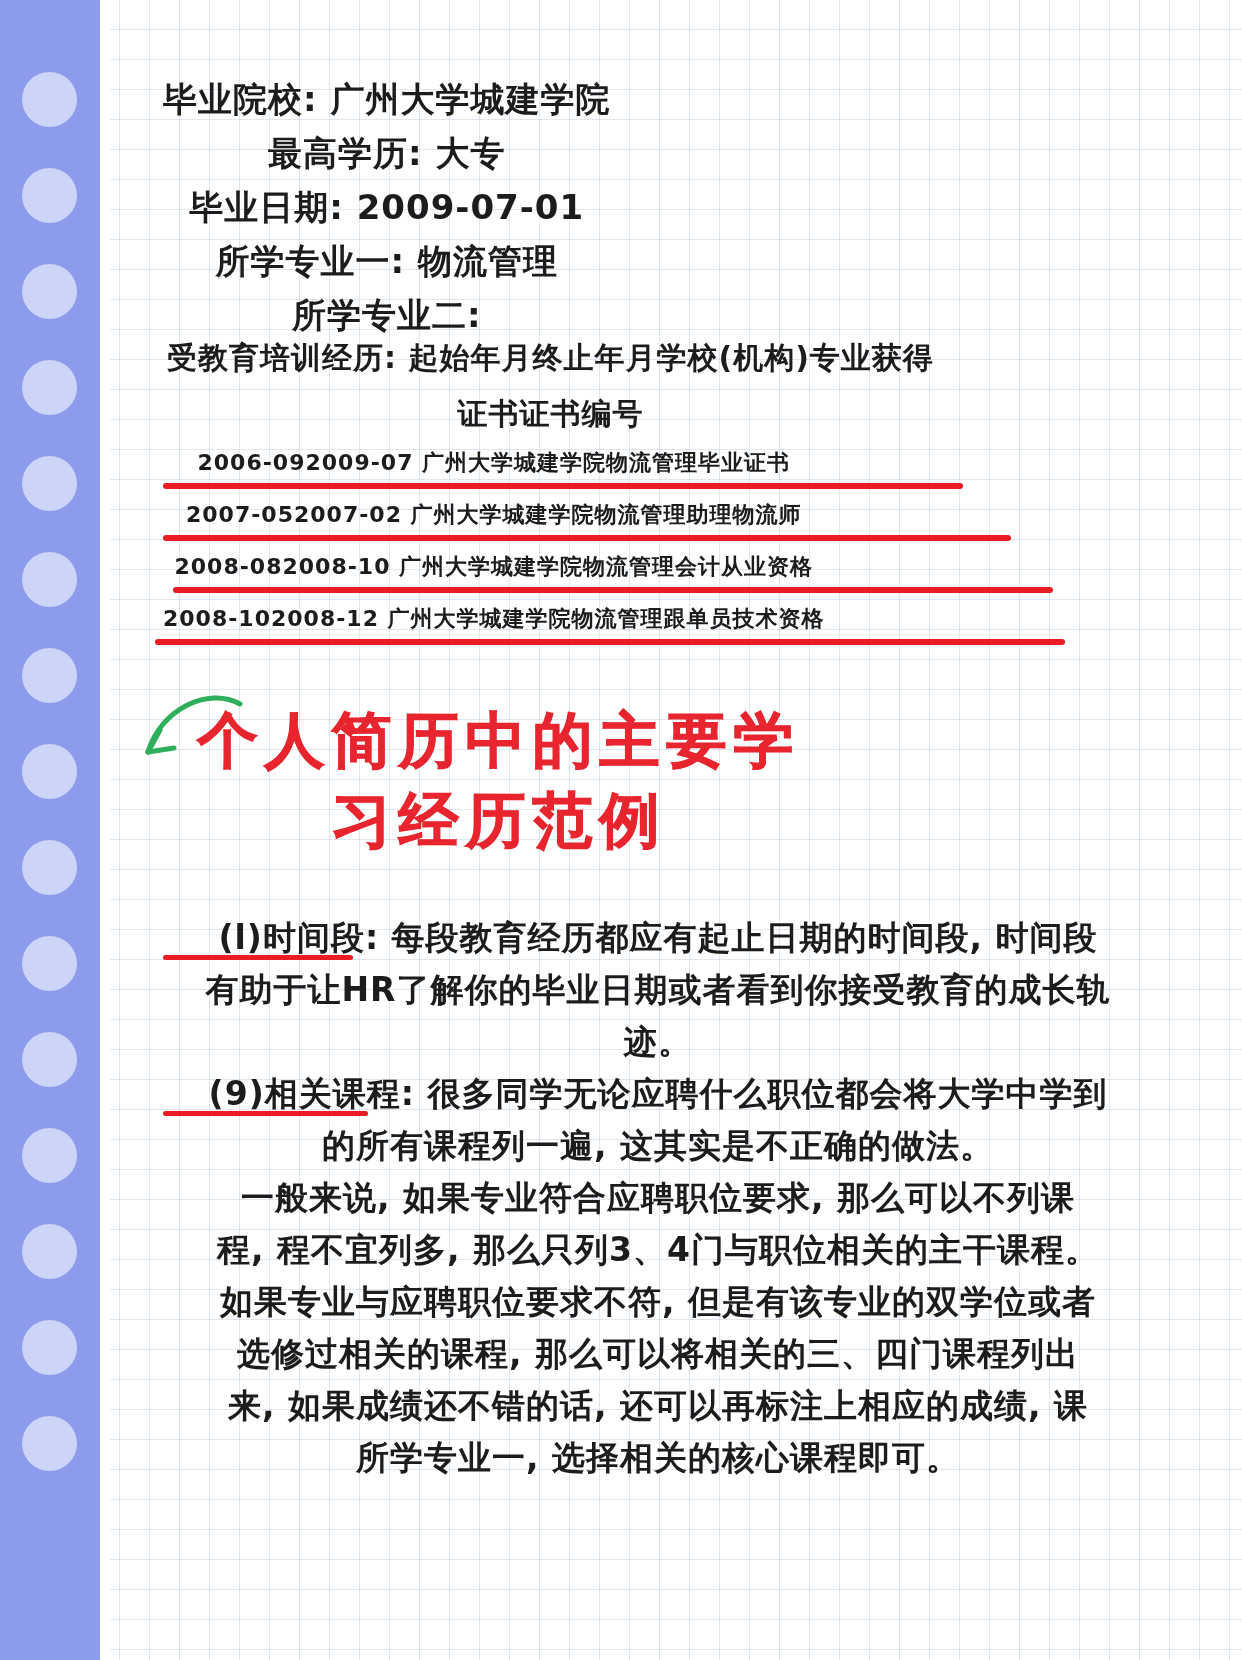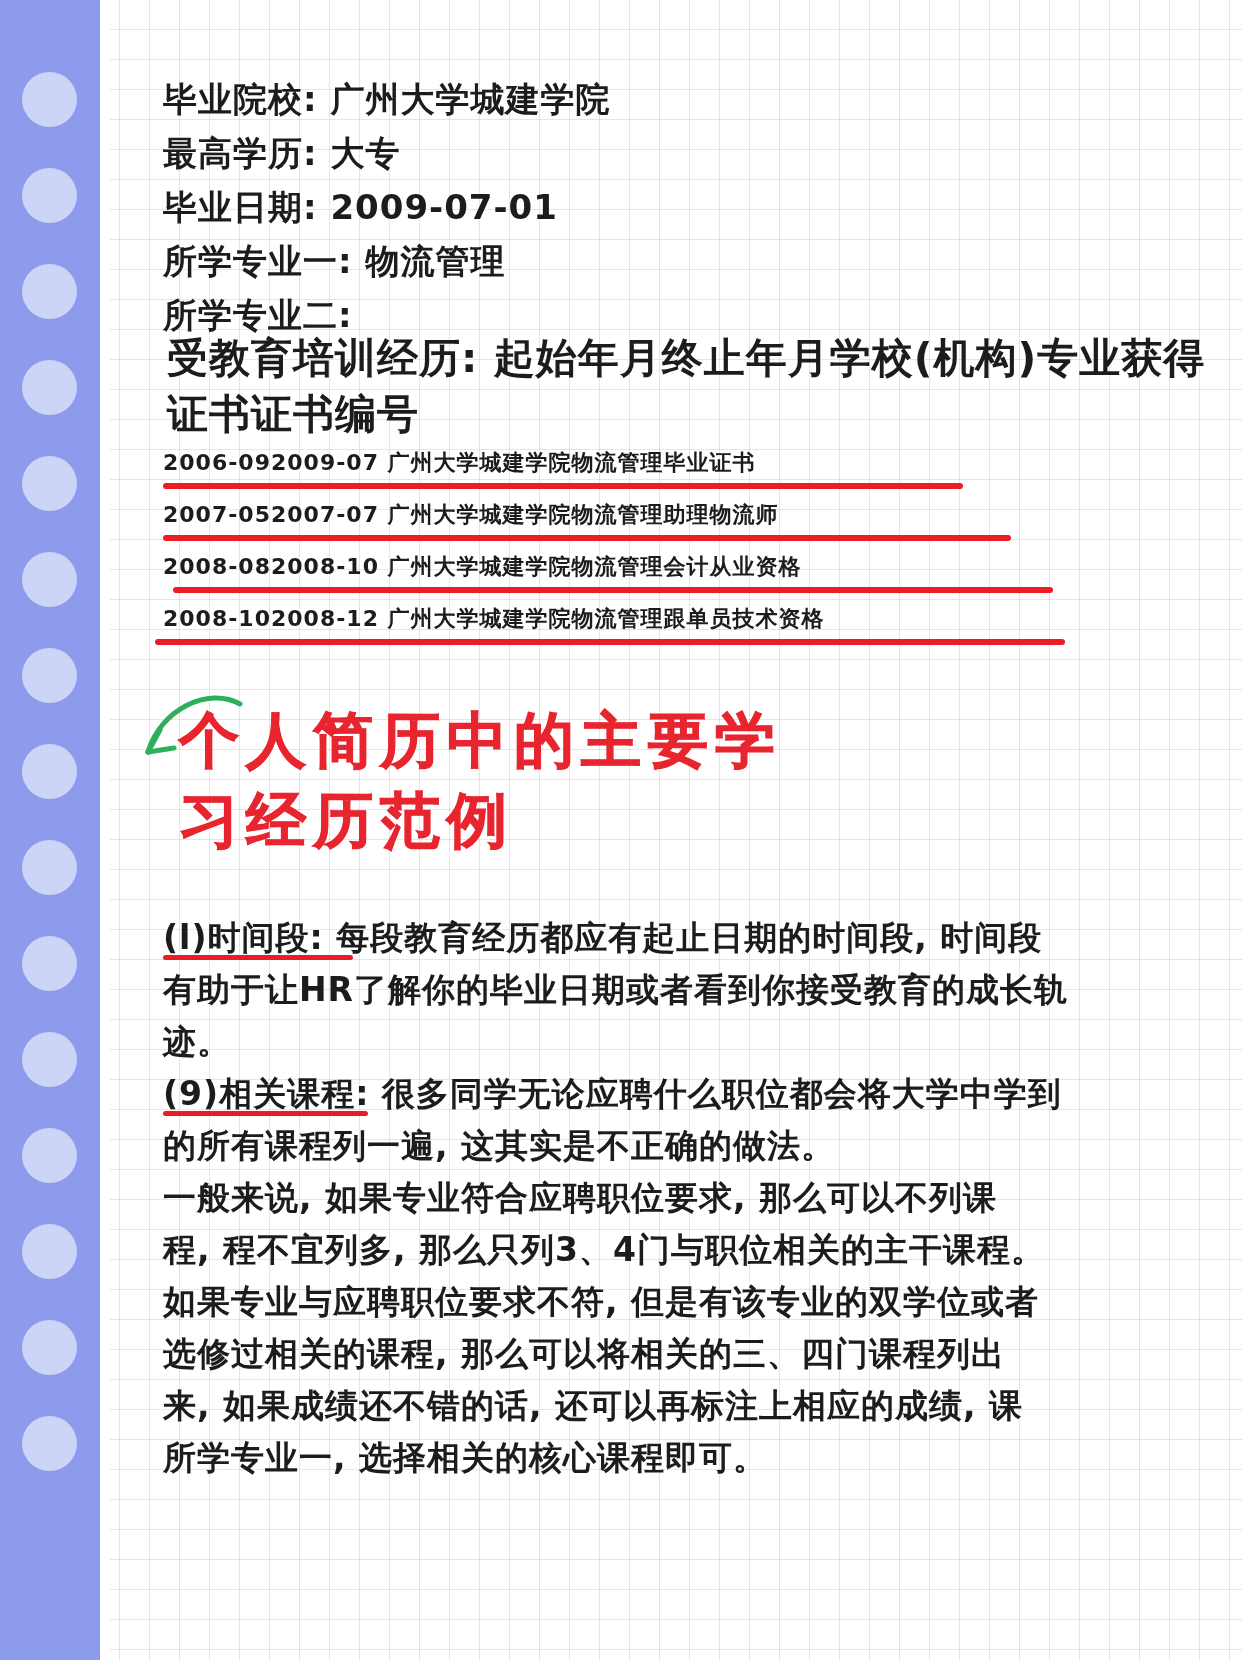--- a/index.html
+++ b/index.html
@@ -18,20 +18,21 @@
   
   .page {
     position: absolute;
     inset: 0;
     background-color: #ffffff;
     background-image:
       linear-gradient(to right, rgba(150,175,205,0.30) 1px, transparent 1px),
       linear-gradient(to bottom, rgba(150,175,205,0.30) 1px, transparent 1px);
     background-size: 30px 30px;
     background-position: -1px -1px;
+    text-align: center;
   }
 
   
   .binder {
     position: absolute;
     left: 0; top: 0;
     width: 100px; height: 100%;
     background: #8c9bec;
   }
   .binder-hole {
@@ -84,21 +85,21 @@
     content: "";
     position: absolute;
     left: -2px; right: -2px;
     top: 6px; bottom: 2px;
     background: #fbf19c;
     border-radius: 3px;
     z-index: -1;
   }
 
   .block-highlight { position: absolute; top: 330px; left: 0; }
-  .block-highlight .line { font-size: 41px; line-height: 56px; }
+  .block-highlight .line { font-size: 30px; line-height: 56px; }
 
   
   .block-certs { position: absolute; top: 438px; left: 0; }
   .cert-line {
     position: relative;
     font-size: 22px;
     line-height: 50px;
     white-space: nowrap;
     padding-bottom: 2px;
   }
@@ -212,21 +213,21 @@
         <span class="hand hl">证书证书编号</span>
       </div>
     </div>
 
     <div class="block-certs">
       <div class="cert-line hand">
         <span>2006-092009-07 广州大学城建学院物流管理毕业证书</span>
         <span class="uline w1"></span>
       </div>
       <div class="cert-line hand">
-        <span>2007-052007-07 广州大学城建学院物流管理助理物流师</span>
+        <span>2007-052007-02 广州大学城建学院物流管理助理物流师</span>
         <span class="uline w2"></span>
       </div>
       <div class="cert-line hand">
         <span>2008-082008-10 广州大学城建学院物流管理会计从业资格</span>
         <span class="uline w3"></span>
       </div>
       <div class="cert-line hand">
         <span>2008-102008-12 广州大学城建学院物流管理跟单员技术资格</span>
         <span class="uline w4"></span>
       </div>

